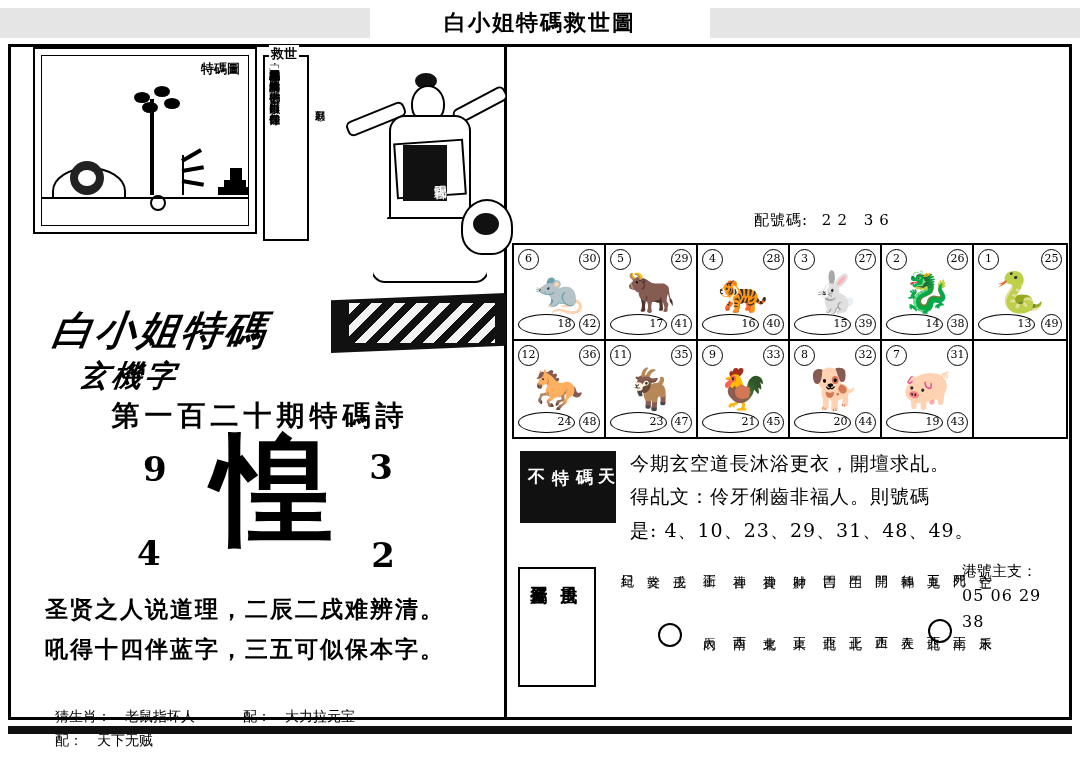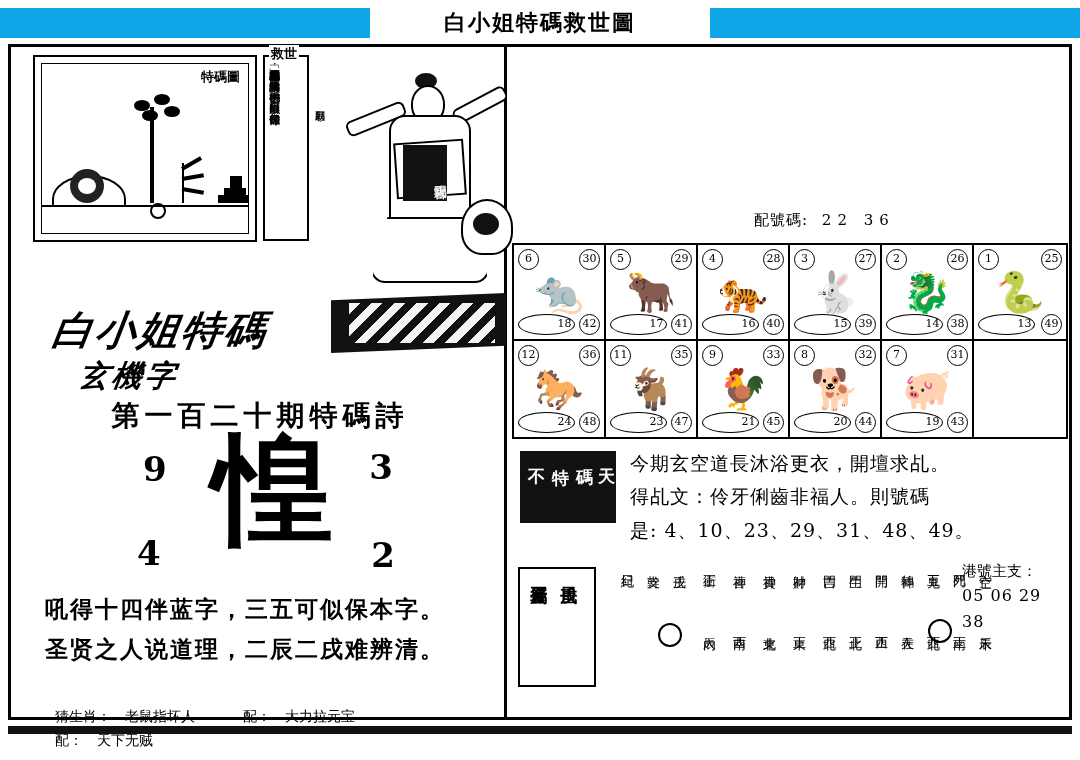--- a/index.html
+++ b/index.html
@@ -1,31 +1,31 @@
 <!DOCTYPE html>
 <html><head>
 <meta charset="utf-8">
 <style>
   html,body{margin:0;padding:0;background:#ffffff;}
   body{width:1080px;height:760px;font-family:"DejaVu Sans","Liberation Sans",sans-serif;color:#000;overflow:hidden;}
   #page{position:relative;width:1080px;height:760px;background:#fff;}
 
   
-  .banner{position:absolute;left:0;top:8px;width:1080px;height:30px;background:#0ea5e9;}
+  .banner{position:absolute;left:0;top:8px;width:1080px;height:30px;background:#e5e5e5;}
   .banner-inner{position:absolute;left:370px;top:0;width:340px;height:30px;background:#fff;display:flex;align-items:center;justify-content:center;}
   .banner-title{font-family:"DejaVu Serif","Liberation Serif",serif;font-weight:bold;font-size:22px;letter-spacing:2px;color:#000;}
 
   
   .frame{position:absolute;left:8px;top:44px;width:1064px;height:676px;border:3px solid #000;box-sizing:border-box;}
   .vsplit{position:absolute;left:504px;top:44px;width:3px;height:676px;background:#000;}
 
   
   .left{position:absolute;left:11px;top:47px;width:493px;height:670px;}
 
-  .pic-box{position:absolute;left:22px;top:8px;width:220px;height:183px;border:2px solid #000;background:#fff;}
+  .pic-box{position:absolute;left:22px;top:0;width:220px;height:183px;border:2px solid #000;background:#fff;}
   .pic-inner{position:absolute;left:6px;top:6px;right:6px;bottom:6px;border:1px solid #000;overflow:hidden;}
   .pic-label{position:absolute;right:8px;top:4px;font-family:"DejaVu Serif",serif;font-size:13px;font-weight:bold;}
   .ground{position:absolute;left:0;bottom:26px;width:100%;height:2px;background:#000;}
   .hill{position:absolute;left:10px;bottom:28px;width:70px;height:28px;border-top-left-radius:40px 26px;border-top-right-radius:40px 26px;background:#fff;border:2px solid #000;border-bottom:none;}
   .monkey{position:absolute;left:28px;bottom:30px;width:34px;height:34px;border-radius:50%;background:#222;}
   .monkey:after{content:"";position:absolute;left:8px;top:9px;width:18px;height:16px;border-radius:50%;background:#fff;}
   .tree-trunk{position:absolute;left:108px;bottom:30px;width:4px;height:96px;background:#000;}
   .leaf{position:absolute;width:16px;height:11px;border-radius:50%;background:#000;}
   .plant{position:absolute;left:140px;bottom:30px;width:2px;height:40px;background:#000;}
   .plant b{position:absolute;display:block;width:22px;height:4px;background:#000;transform-origin:left center;}
@@ -202,22 +202,22 @@
 
     <div class="bignum-wrap">
       <div class="bignum n-tl">9</div>
       <div class="bignum n-tr">3</div>
       <div class="bignum n-bl">4</div>
       <div class="bignum n-br">2</div>
       <div class="bigchar">惶</div>
     </div>
 
     <div class="poem">
+      <div>圣贤之人说道理，二辰二戌难辨清。</div>
       <div>吼得十四伴蓝字，三五可似保本字。</div>
-      <div>圣贤之人说道理，二辰二戌难辨清。</div>
     </div>
 
     <div class="guess">
       <div class="row">
         <span class="k">猜生肖：</span>
         <span class="k">老鼠指坏人</span>
         <span class="k" style="margin-left:34px">配：</span>
         <span class="k">大力拉元宝</span>
       </div>
       <div class="row">

